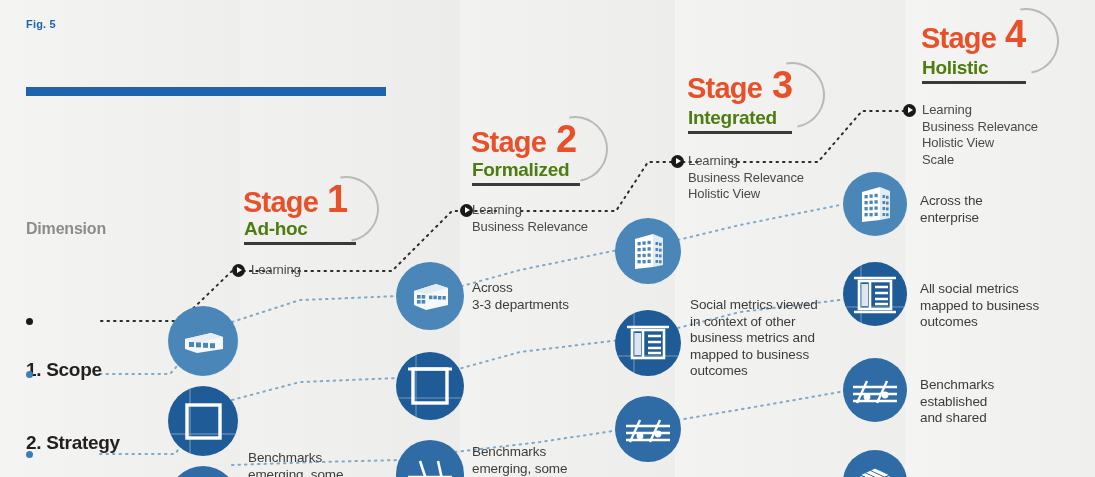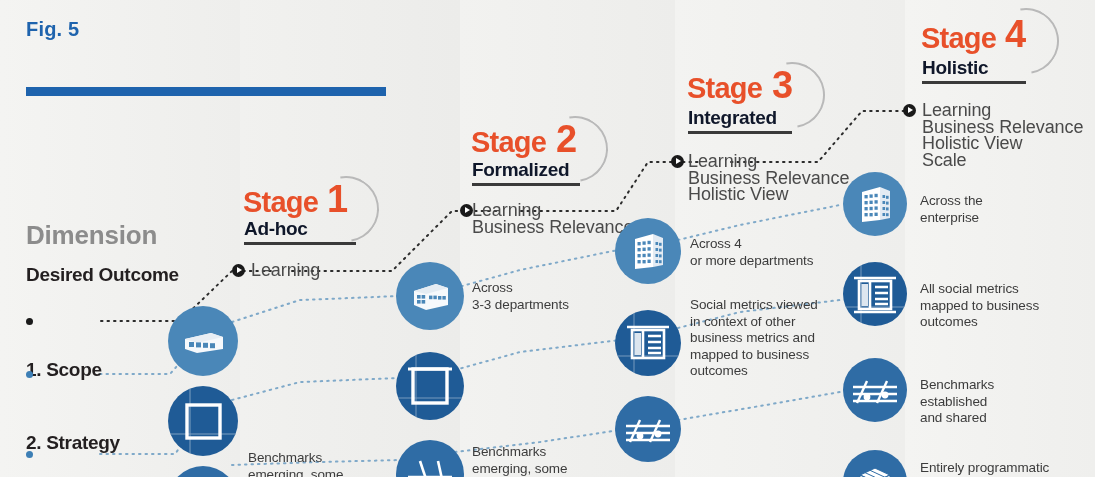--- a/index.html
+++ b/index.html
@@ -18,60 +18,60 @@
   .band.b3{left:460px;width:215px;background:linear-gradient(90deg,#f2f2f0 0%,#ededeb 100%);}
   .band.b4{left:675px;width:230px;background:linear-gradient(90deg,#f3f3f1 0%,#eeeeec 100%);}
   .band.b5{left:905px;width:190px;background:linear-gradient(90deg,#f4f4f2 0%,#efefed 100%);}
 
   
   #links{position:absolute;left:0;top:0;width:1095px;height:477px;}
 
   
   #fig-label{
     position:absolute;left:26px;top:18px;
-    font-size:20px;font-weight:bold;color:#1e63ad;letter-spacing:.2px;
+    font-size:11px;font-weight:bold;color:#1e63ad;letter-spacing:.2px;
   }
   #page-title{
     position:absolute;left:24px;top:42px;
     font-size:31px;font-weight:bold;color:#231f20;letter-spacing:-.3px;
     white-space:nowrap;
   }
   #title-rule{
     position:absolute;left:26px;top:87px;width:360px;height:9px;background:#1e63ad;
   }
 
   
   #dim-head{
     position:absolute;left:26px;top:220px;
-    font-size:26px;font-weight:bold;color:#8c8c8c;letter-spacing:-.2px;
+    font-size:16px;font-weight:bold;color:#8c8c8c;letter-spacing:-.2px;
   }
   .dim-row{position:absolute;left:26px;font-size:19px;font-weight:bold;color:#231f20;line-height:22px;letter-spacing:-.3px;}
 
   
   .stage{position:absolute;}
   .stage .arc{
     position:absolute;width:62px;height:62px;border-radius:50%;
     border:2px solid #b9b9b9;border-left-color:transparent;border-bottom-color:transparent;
     transform:rotate(35deg);
   }
   .stage .s-word{
     position:absolute;font-size:29px;font-weight:bold;color:#e8502a;letter-spacing:-.8px;
     white-space:nowrap;
   }
   .stage .s-num{
     position:absolute;font-size:38px;font-weight:bold;color:#e8502a;line-height:38px;
   }
   .stage .s-sub{
-    position:absolute;font-size:19px;font-weight:bold;color:#0f172a;letter-spacing:-.3px;white-space:nowrap;
+    position:absolute;font-size:19px;font-weight:bold;color:#4d7c0f;letter-spacing:-.3px;white-space:nowrap;
   }
   .stage .s-rule{position:absolute;height:3px;background:#3a3a3a;}
 
   
   .outcome{
-    position:absolute;font-size:18px;color:#4a4a4a;line-height:16.5px;
+    position:absolute;font-size:13px;color:#4a4a4a;line-height:16.5px;
     letter-spacing:-.1px;white-space:pre-line;
   }
 
   
   .icon-circle{
     position:absolute;border-radius:50%;
     display:flex;align-items:center;justify-content:center;
     overflow:hidden;
   }
   .icon-circle svg{display:block;}
@@ -122,22 +122,20 @@
       <path d="M455,452 L540,442 L620,430" stroke="#7fa9c9" stroke-width="2" stroke-dasharray="1.5 5"></path>
       <path d="M678,420 L760,406 L840,392" stroke="#7fa9c9" stroke-width="2" stroke-dasharray="1.5 5"></path>
     </g>
   </svg>
 
   <div id="fig-label">Fig. 5</div>
   <div id="title-rule"></div>
 
   <div id="dim-head">Dimension</div>
 
-  <div class="dim-row" style="top:264px">Desired
-Outcome</div>
   <div class="plain-dot" style="left:26px;top:318px"></div>
 
   <div class="dim-row" style="top:359px">1. Scope</div>
   <div class="blue-dot" style="left:26px;top:371px"></div>
 
   <div class="dim-row" style="top:432px">2. Strategy</div>
   <div class="blue-dot" style="left:26px;top:451px"></div>
 
   <div class="stage">
     <div class="arc" style="left:313px;top:176px"></div>
@@ -266,22 +264,20 @@
           <rect x="32" y="11.8" width="2.6" height="3"></rect>
         <rect x="28.5" y="17" width="2.6" height="3"></rect>
           <rect x="32" y="17.6" width="2.6" height="3"></rect>
         <rect x="28.5" y="23" width="2.6" height="3"></rect>
           <rect x="32" y="23.4" width="2.6" height="3"></rect>
         <rect x="28.5" y="29" width="2.6" height="3"></rect>
           <rect x="32" y="29.2" width="2.6" height="3"></rect>
       </g>
     </svg>
   </div>
-  <div class="caption" style="left:690px;top:236px">Across 4
-or more departments</div>
 
   <div class="icon-circle" style="left:615px;top:310px;width:66px;height:66px;background:#1f5b96">
     <svg width="66" height="66" viewBox="0 0 66 66" aria-hidden="true">
       <g stroke="#cdd9e6" stroke-width="1" opacity=".5">
         <line x1="19" y1="0" x2="19" y2="66"></line>
           <line x1="0" y1="46" x2="66" y2="46"></line>
       </g>
       <g stroke="#ffffff" stroke-width="2.6" fill="none">
         <line x1="12" y1="17" x2="54" y2="17"></line>
         <rect x="17" y="20" width="32" height="28"></rect>
@@ -406,15 +402,14 @@
         <polygon points="36,12 21,19 21,33 36,26"></polygon>
       </g>
       <g stroke="#2f6ca5" stroke-width="1" fill="none">
         <line x1="11" y1="9.6" x2="26" y2="16.6"></line>
           <line x1="16" y1="7.3" x2="31" y2="14.3"></line>
         <line x1="13" y1="16" x2="13" y2="29"></line>
           <line x1="29" y1="16" x2="29" y2="29"></line>
       </g>
     </svg>
   </div>
-  <div class="caption" style="left:920px;top:460px">Entirely programmatic</div>
 
 </div>
 
 </body></html>

